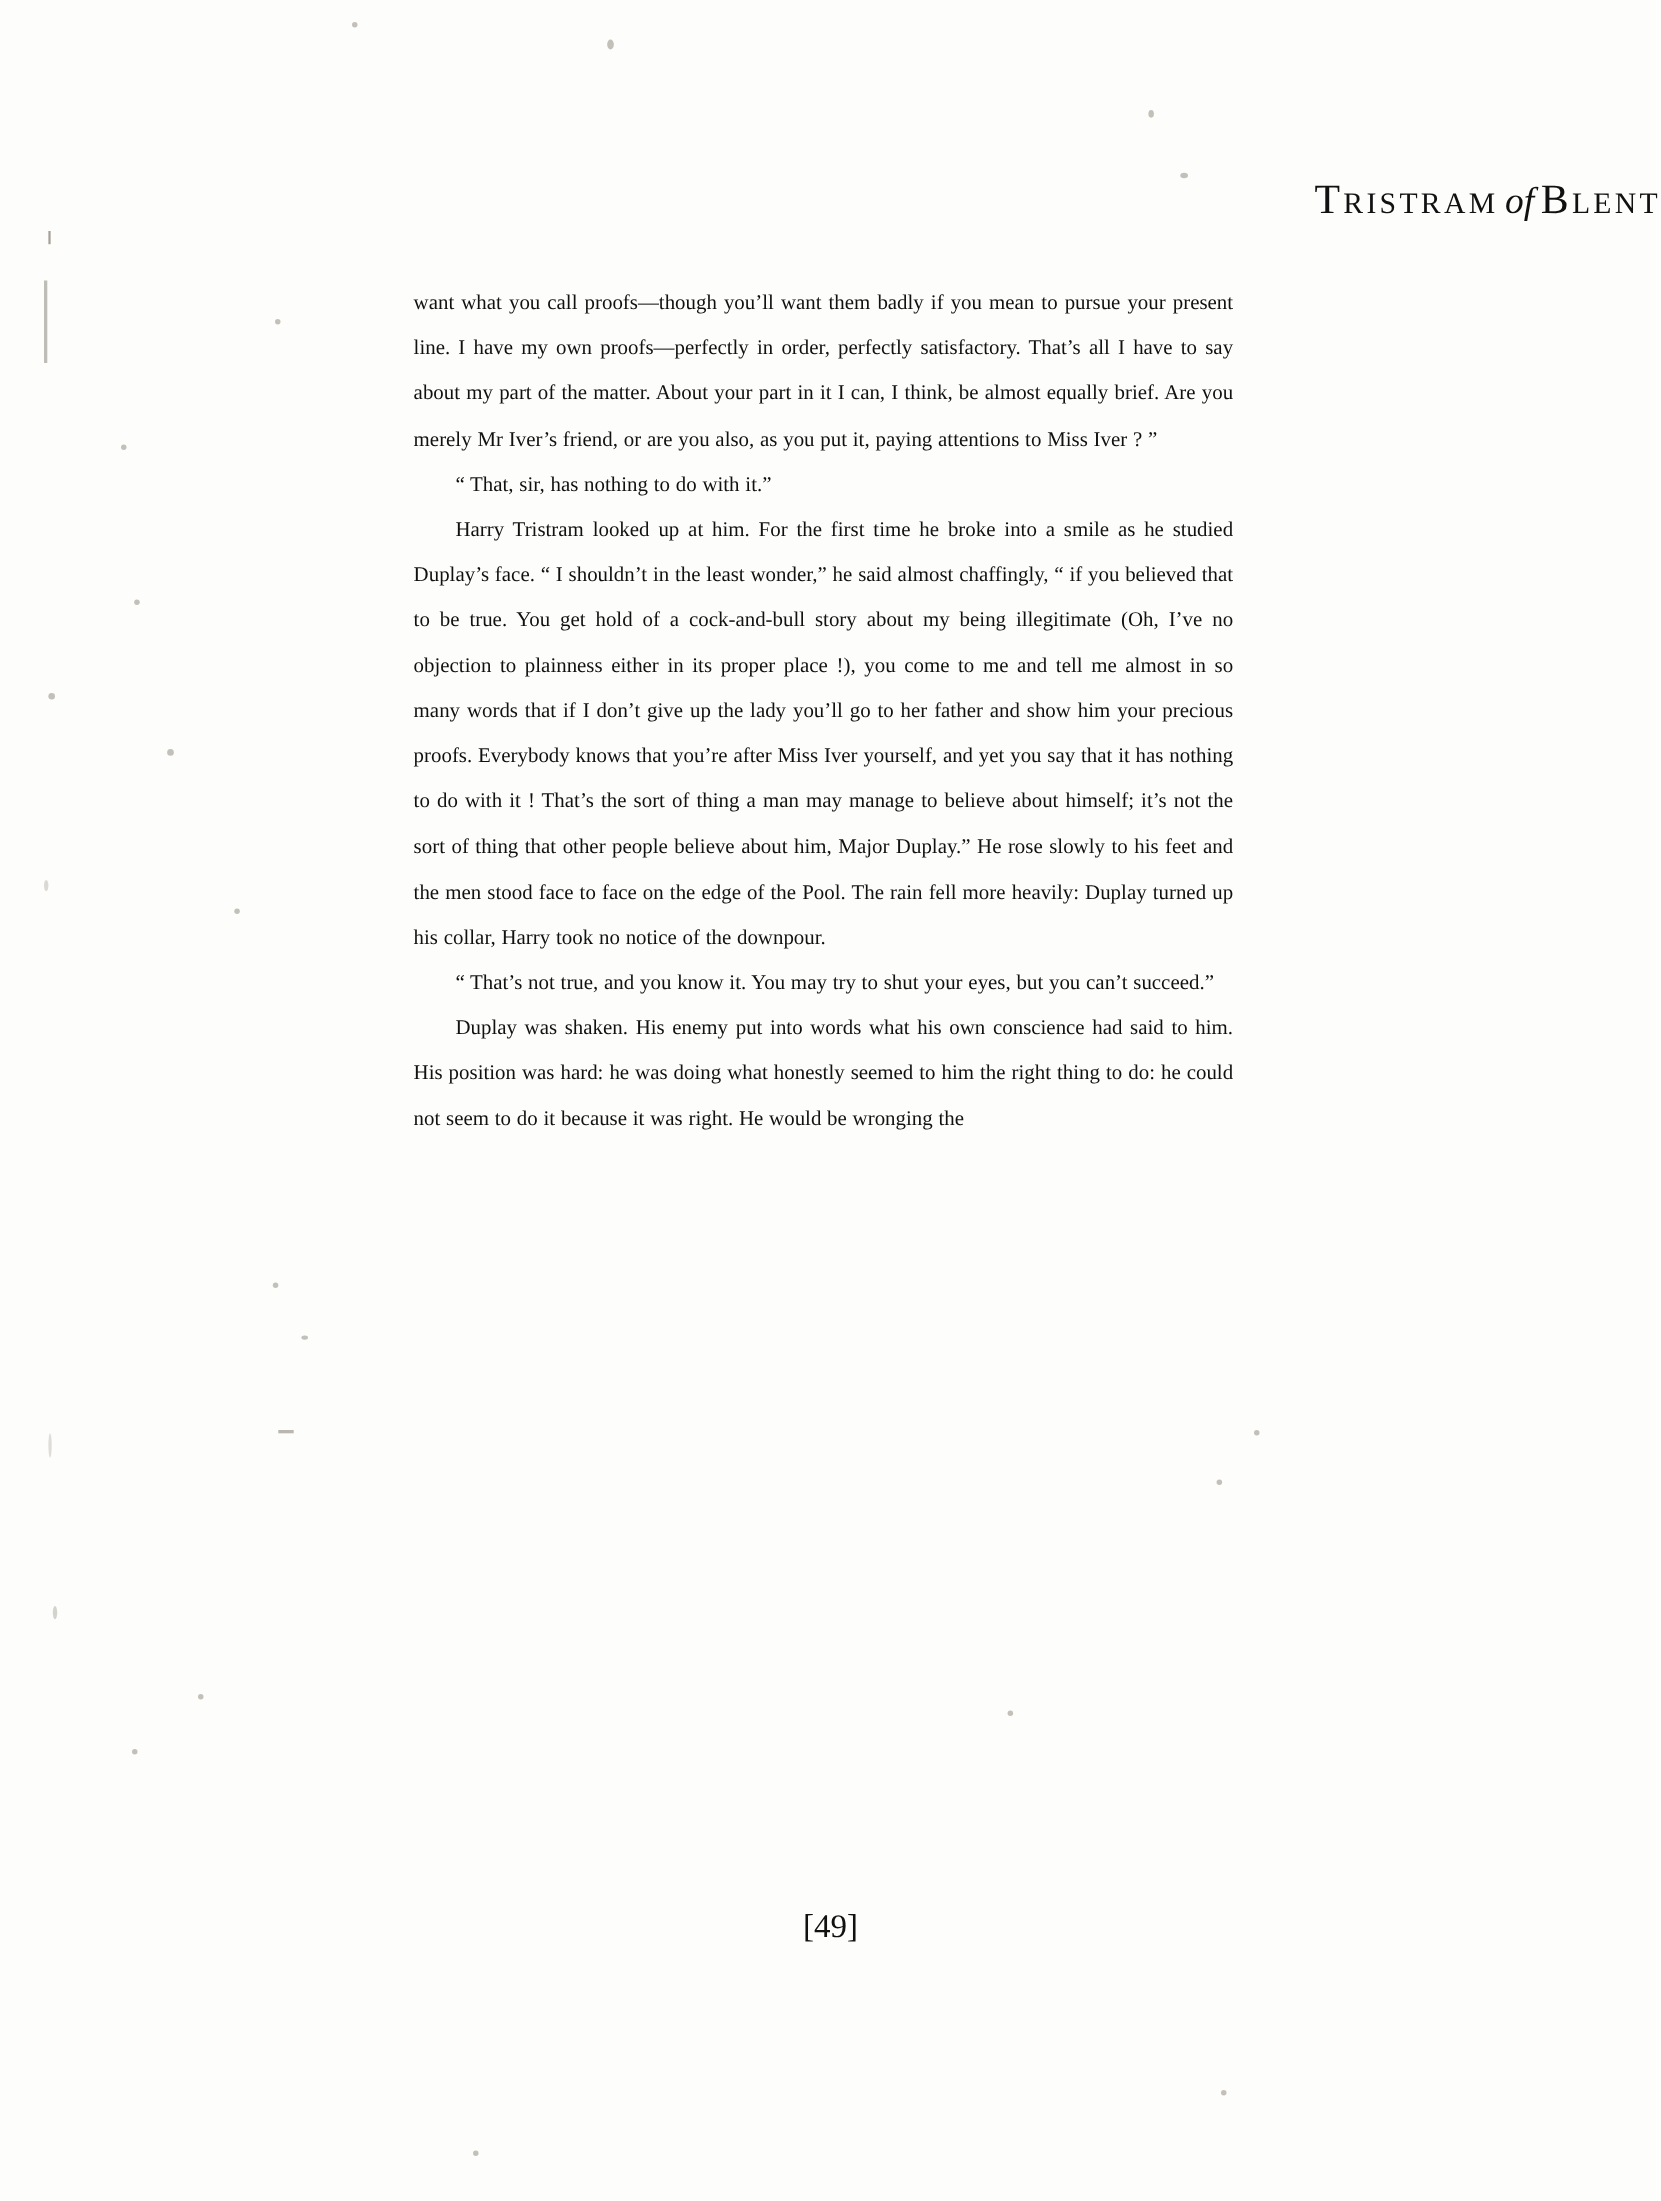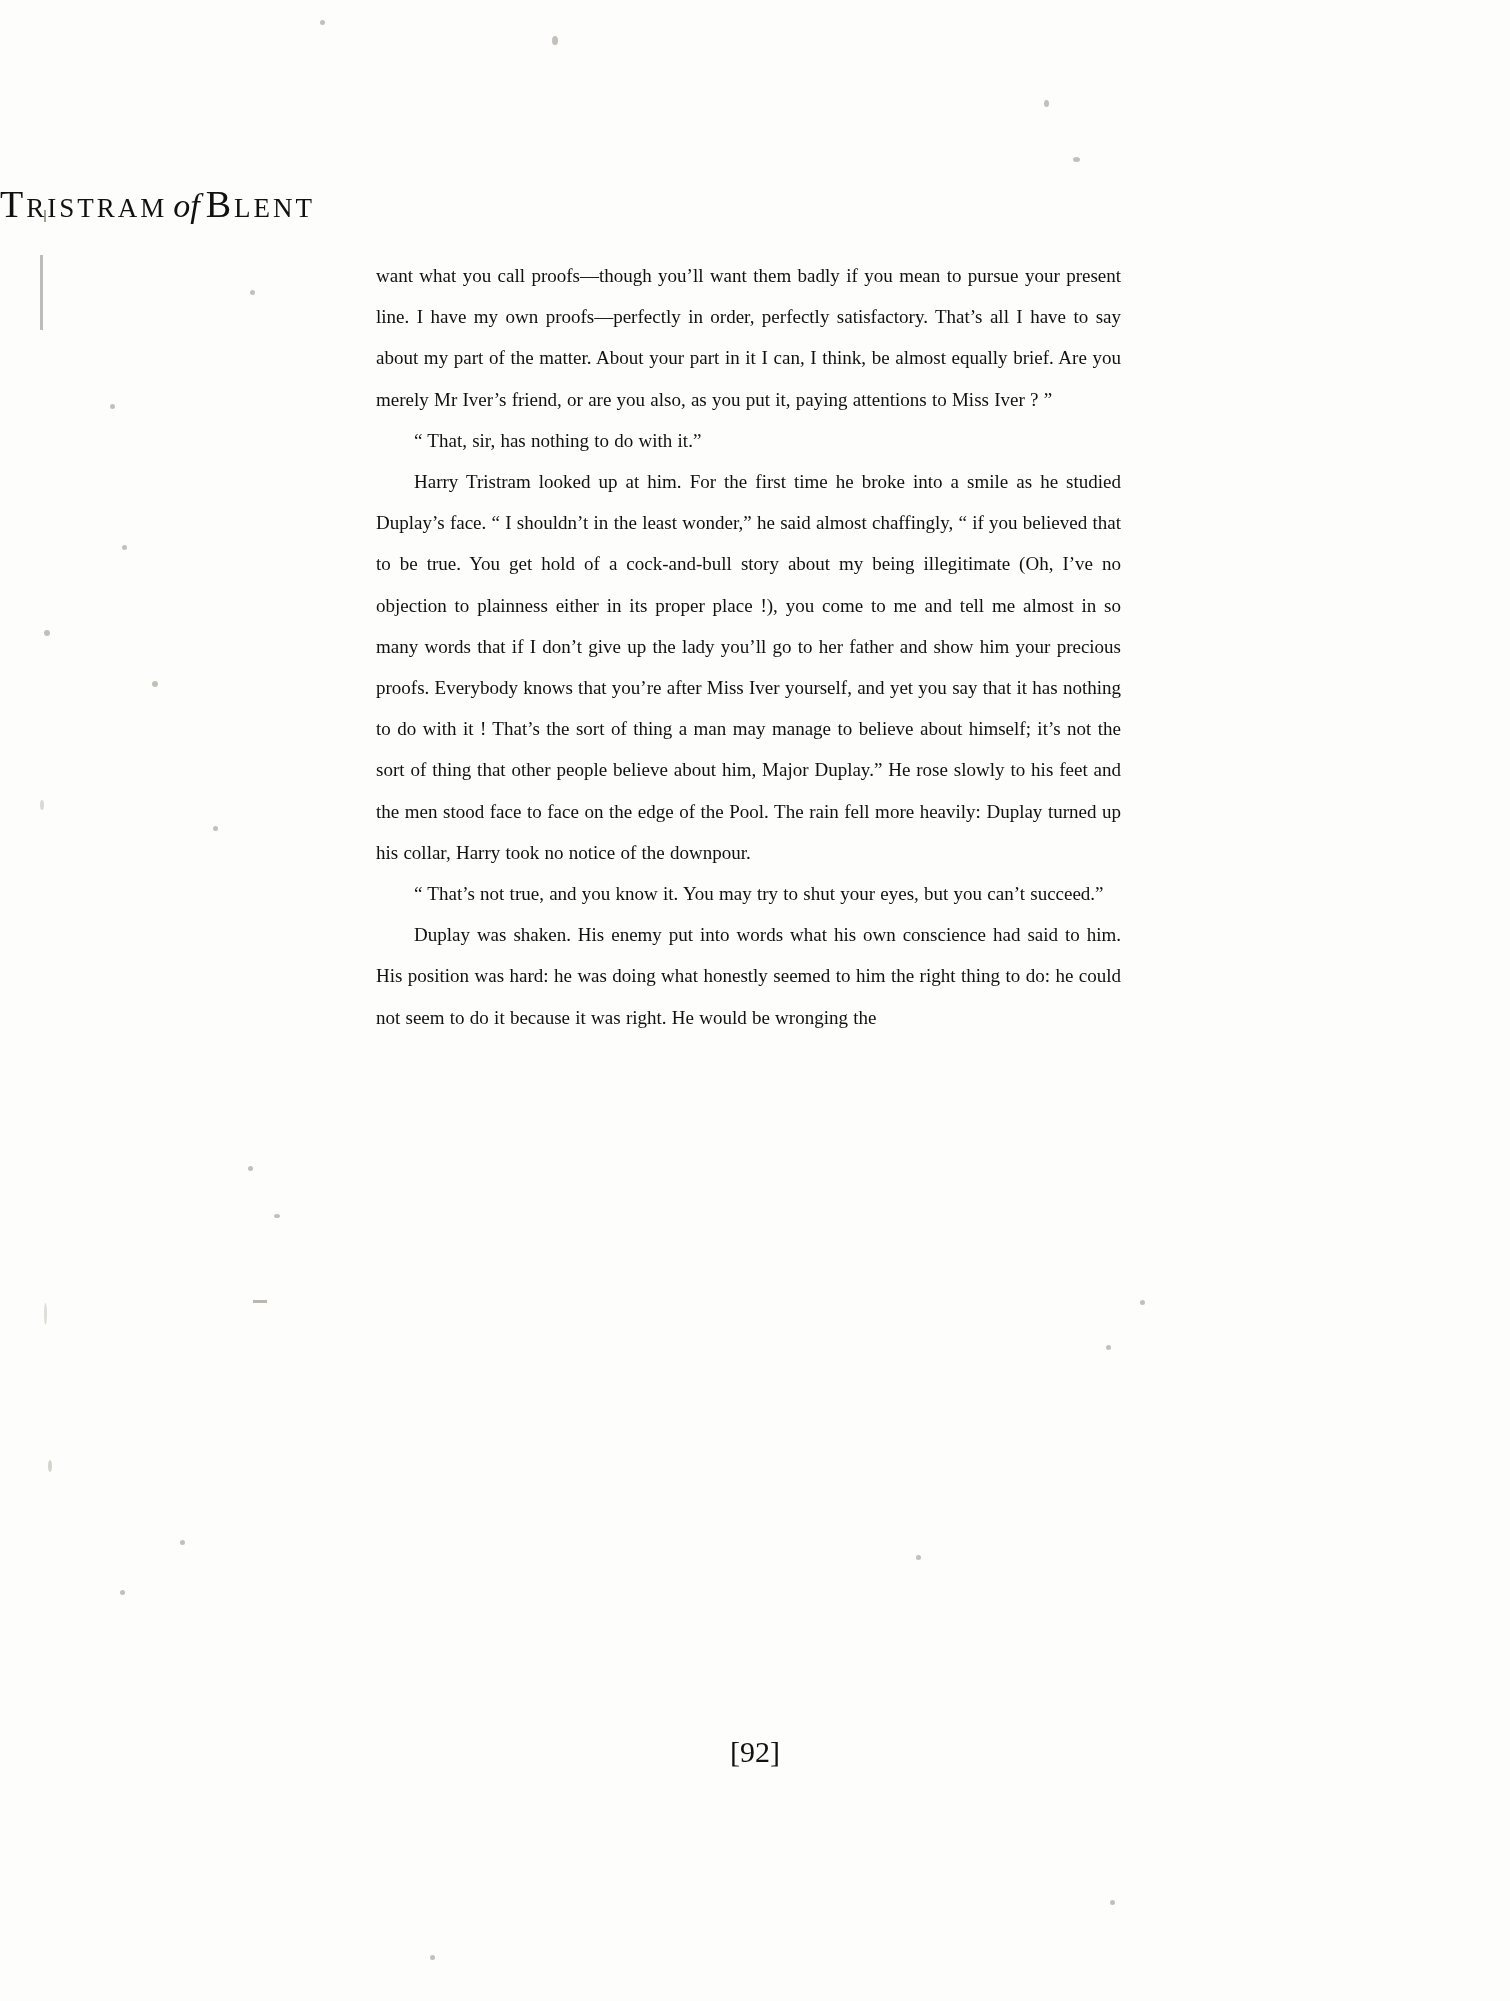--- a/index.html
+++ b/index.html
@@ -33,26 +33,25 @@
     position: absolute;
     background: #8d8880;
     opacity: .8;
   }
 
   .running-head {
     position: absolute;
     top: 160px;
     left: 0;
     width: 100%;
-    text-align: left;
+    text-align: right;
     font-family: "Liberation Serif", serif;
     font-size: 37px;
     letter-spacing: 2px;
     white-space: nowrap;
-    margin-top: 22px;
   }
   .running-head .small-caps-word {
     font-variant: small-caps;
     font-size: 38px;
     letter-spacing: 3px;
   }
   .running-head .of {
     font-style: italic;
     font-size: 34px;
     letter-spacing: 0px;
@@ -131,15 +130,15 @@
   </div>
 
   <div class="textblock nomargin-last">
     <p>want what you call proofs—though you’ll want them badly if you mean to pursue your present line.  I have my own proofs—perfectly in order, perfectly satisfactory.  That’s all I have to say about my part of the matter.  About your part in it I can, I think, be almost equally brief.  Are you merely Mr Iver’s friend, or are you also, as you put it, paying attentions to Miss Iver ? ”</p>
     <p class="indent">“ That, sir, has nothing to do with it.”</p>
     <p class="indent">Harry Tristram looked up at him.  For the first time he broke into a smile as he studied Duplay’s face. “ I shouldn’t in the least wonder,” he said almost chaffingly, “ if you believed that to be true.  You get hold of a cock-and-bull story about my being illegitimate (Oh, I’ve no objection to plainness either in its proper place !), you come to me and tell me almost in so many words that if I don’t give up the lady you’ll go to her father and show him your precious proofs. Everybody knows that you’re after Miss Iver yourself, and yet you say that it has nothing to do with it ! That’s the sort of thing a man may manage to believe about himself; it’s not the sort of thing that other people believe about him, Major Duplay.”  He rose slowly to his feet and the men stood face to face on the edge of the Pool.  The rain fell more heavily: Duplay turned up his collar, Harry took no notice of the downpour.</p>
     <p class="indent">“ That’s not true, and you know it.  You may try to shut your eyes, but you can’t succeed.”</p>
     <p class="indent">Duplay was shaken.  His enemy put into words what his own conscience had said to him.  His position was hard: he was doing what honestly seemed to him the right thing to do: he could not seem to do it because it was right.  He would be wronging the</p>
   </div>
 
-  <div class="folio">[92]</div>
+  <div class="folio">[49]</div>
 
 </div>
 
 </body></html>

